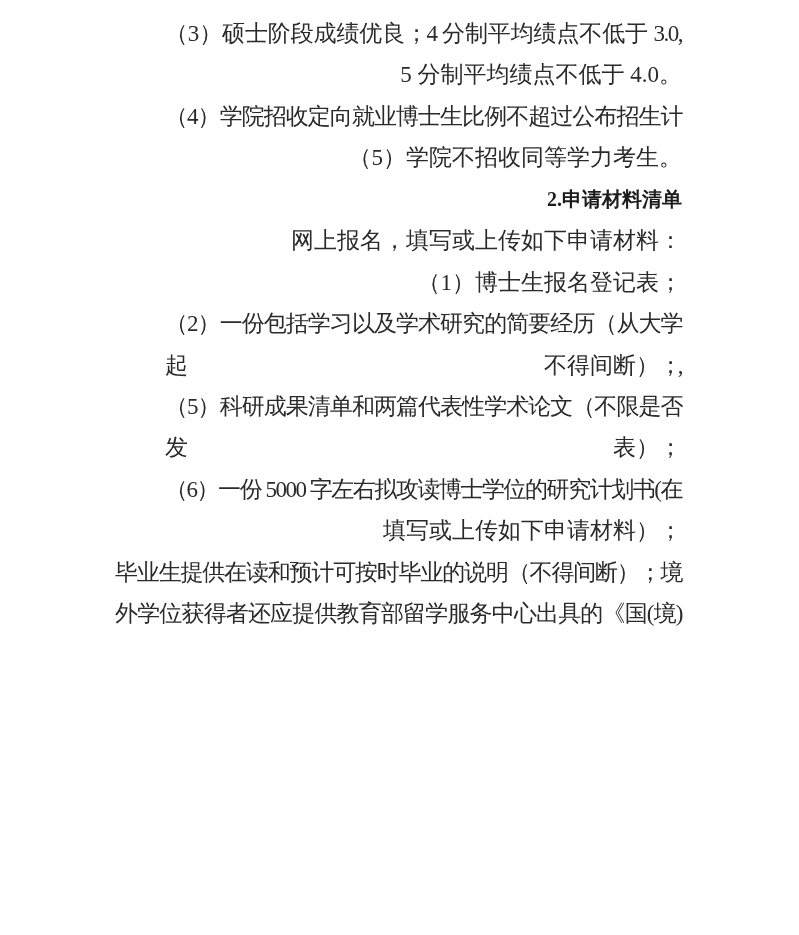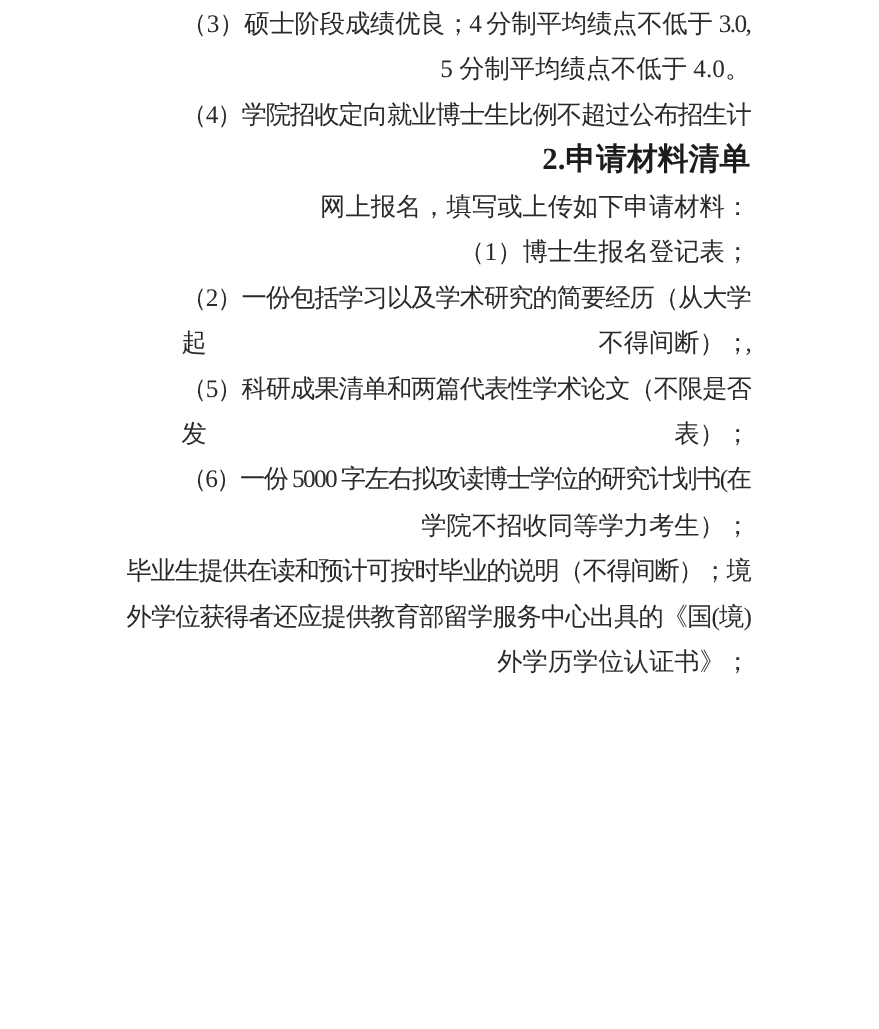--- a/index.html
+++ b/index.html
@@ -10,21 +10,21 @@
   body {
     width: 799px;
     height: 935px;
     overflow: hidden;
     font-family: "Liberation Serif", "DejaVu Serif", serif;
   }
   .page {
     box-sizing: border-box;
     width: 702px;
     height: 935px;
-    padding: 1px 117px 0 115px;
+    padding: 13px 117px 0 115px;
     background: #ffffff;
   }
   .doc-text {
     width: 567px;
   }
   .line {
     height: 41.45px;
     line-height: 41.45px;
     font-size: 23px;
     color: #2a2a2a;
@@ -37,38 +37,38 @@
     text-align-last: justify;
     letter-spacing: -1.5px;
   }
   
   .line.ind {
     padding-left: 50px;
   }
   
   .line.b {
     font-weight: 700;
-    font-size: 28px;
+    font-size: 20px;
     color: #1c1c1c;
   }
 </style>
 </head>
 <body>
 
 <div class="page">
   <div class="doc-text" id="doc-lines">
       <div class="line ind j">（3）硕士阶段成绩优良；4 分制平均绩点不低于 3.0,</div>
       <div class="line">5 分制平均绩点不低于 4.0。</div>
       <div class="line ind j">（4）学院招收定向就业博士生比例不超过公布招生计</div>
+      <div class="line ind">（5）学院不招收同等学力考生。</div>
       <div class="line ind b">2.申请材料清单</div>
       <div class="line">网上报名，填写或上传如下申请材料：</div>
       <div class="line ind">（1）博士生报名登记表；</div>
       <div class="line ind j">（2）一份包括学习以及学术研究的简要经历（从大学起,</div>
       <div class="line">不得间断）；</div>
       <div class="line ind j">（5）科研成果清单和两篇代表性学术论文（不限是否发</div>
       <div class="line">表）；</div>
       <div class="line ind j">（6）一份 5000 字左右拟攻读博士学位的研究计划书(在</div>
-      <div class="line">学院不招收同等学力考生）；</div>
+      <div class="line">填写或上传如下申请材料）；</div>
       <div class="line j">毕业生提供在读和预计可按时毕业的说明（不得间断）；境</div>
       <div class="line j">外学位获得者还应提供教育部留学服务中心出具的《国(境)</div>
-      <div class="line">外学历学位认证书》；</div>
     </div>
 </div>
 
 </body></html>

